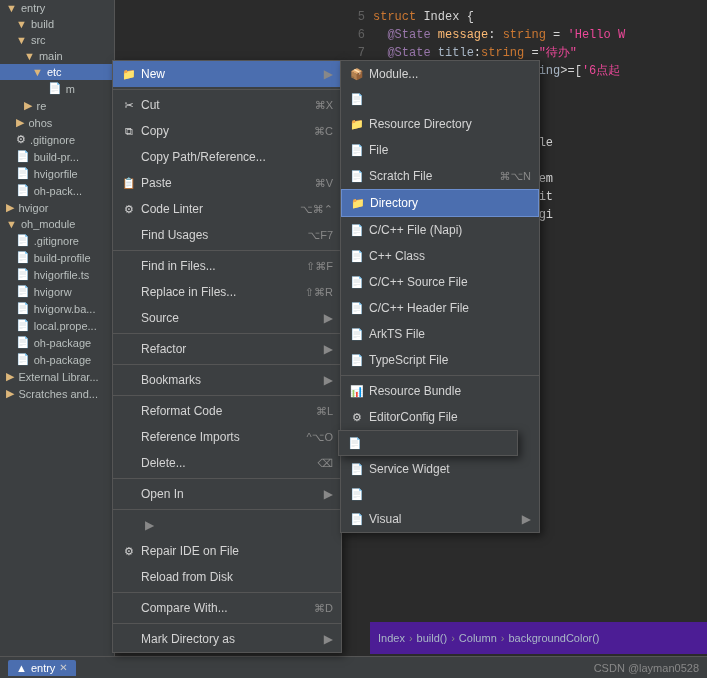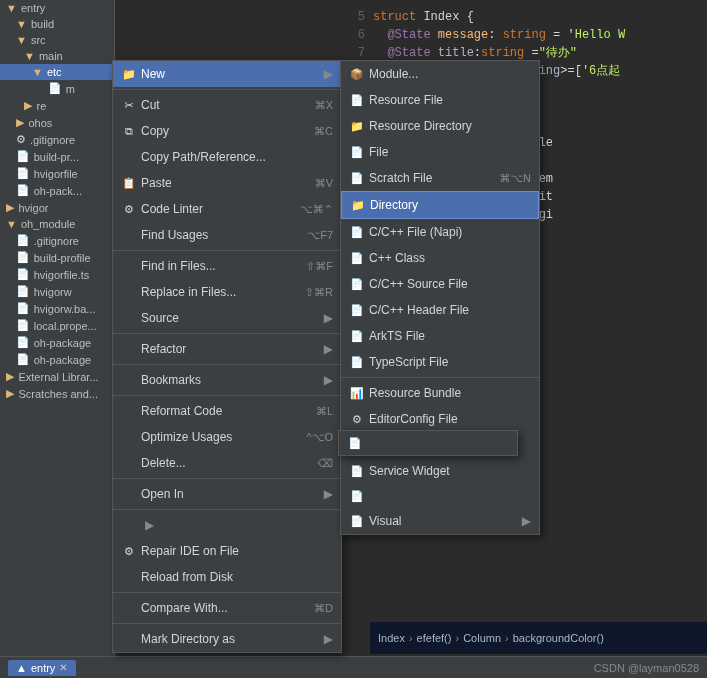--- a/index.html
+++ b/index.html
@@ -27,21 +27,21 @@
       color: #d4d4d4;
       overflow: hidden;
     }
     .code-line {
       display: flex;
       gap: 8px;
       line-height: 18px;
     }
     .line-num { color: #606060; min-width: 16px; text-align: right; }
     .kw { color: #cc7832; }
-    .str { color: #bef264; margin-top: 31px; }
+    .str { color: #ec4899; margin-top: 31px; }
     .type { color: #a9b7c6; }
     .prop { color: #9876aa; }
     .fn { color: #ffc66d; }
 
     
     .sidebar {
       position: absolute;
       top: 0; left: 0;
       width: 115px;
       height: 678px;
@@ -136,21 +136,21 @@
       border: 1px solid #6b8ecf;
     }
 
     
     .breadcrumb-bar {
       position: absolute;
       bottom: 24px;
       left: 370px;
       right: 0;
       height: 20px;
-      background: #0f172a;
+      background: #4c1d95;
       display: flex;
       align-items: center;
       padding: 16px 8px;
       font-size: 11px;
       color: #888;
       gap: 4px;
     }
     .breadcrumb-bar span { color: #a9b7c6; }
     .breadcrumb-bar .sep { color: #888; }
 
@@ -433,21 +433,21 @@
     <span class="arrow">▶</span>
   </div>
   <div class="menu-separator"></div>
   <div class="menu-item">
     <span class="menu-icon"></span>
     <span class="label">Reformat Code</span>
     <span class="shortcut">⌘L</span>
   </div>
   <div class="menu-item">
     <span class="menu-icon"></span>
-    <span class="label">Optimize Usages</span>
+    <span class="label">Reference Imports</span>
     <span class="shortcut">^⌥O</span>
   </div>
   <div class="menu-item">
     <span class="menu-icon"></span>
     <span class="label">Delete...</span>
     <span class="shortcut">⌫</span>
   </div>
   <div class="menu-separator"></div>
   <div class="menu-item">
     <span class="menu-icon"></span>
@@ -481,21 +481,20 @@
   </div>
 </div>
 
 <div class="submenu-new">
   <div class="menu-item-new">
     <span class="menu-icon">📦</span>
     <span class="label">Module...</span>
   </div>
   <div class="menu-item-new">
     <span class="menu-icon">📄</span>
-    <span class="label">Resource File</span>
   </div>
   <div class="menu-item-new">
     <span class="menu-icon">📁</span>
     <span class="label">Resource Directory</span>
   </div>
   <div class="menu-item-new">
     <span class="menu-icon">📄</span>
     <span class="label">File</span>
   </div>
   <div class="menu-item-new">
@@ -560,21 +559,21 @@
 
 <div class="submenu-visual">
   <div class="menu-item-new">
     <span class="menu-icon">📄</span>
   </div>
 </div>
 
 <div class="breadcrumb-bar">
   <span>Index</span>
   <span class="sep">›</span>
-  <span>efefef()</span>
+  <span>build()</span>
   <span class="sep">›</span>
   <span>Column</span>
   <span class="sep">›</span>
   <span>backgroundColor()</span>
 </div>
 
 <div class="status-bar">
   <div class="tab-bar" style="position:static;background:transparent;border:none;padding:0;">
     <div class="tab">
       <span>▲</span>

